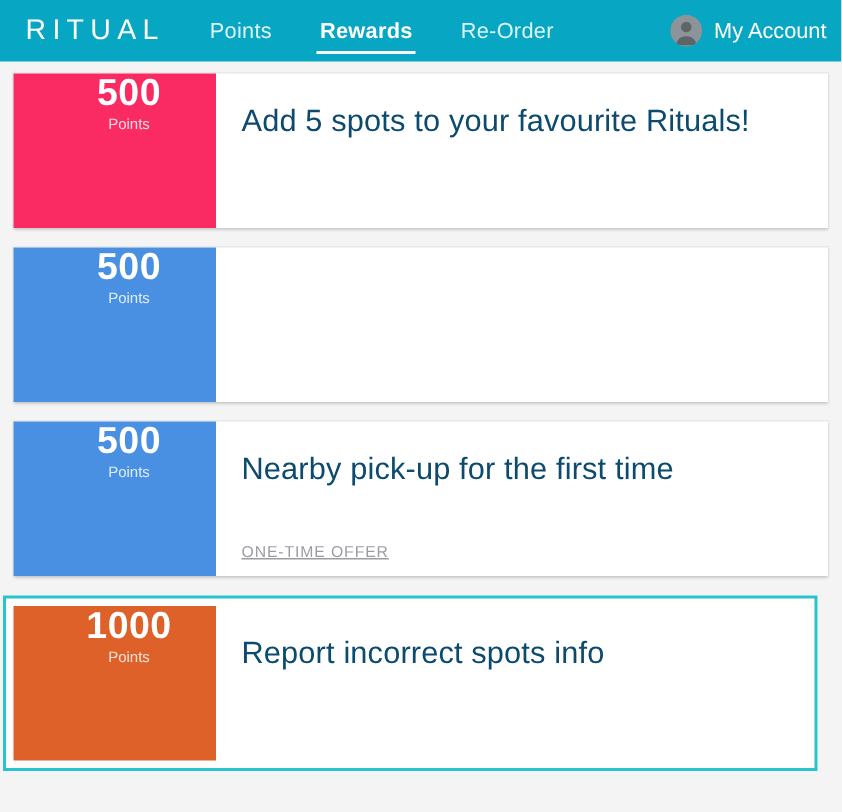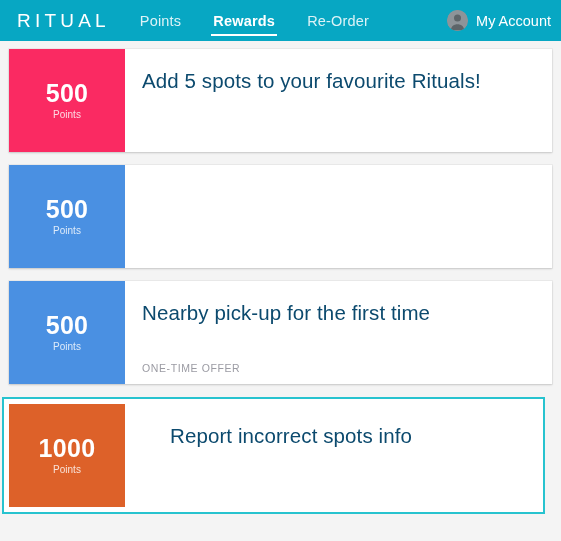--- a/index.html
+++ b/index.html
@@ -100,31 +100,30 @@
     align-items: stretch;
     min-height: 103px;
     cursor: pointer;
   }
   .reward-card.selected {
     margin: 0 16px 13px 2px;
     border: 2px solid #27c3cf;
     box-shadow: none;
     padding: 5px;
     background: #ffffff;
-    gap: 28px;
   }
   .points-badge {
     width: 116px;
     flex: 0 0 116px;
     display: flex;
     flex-direction: column;
     align-items: center;
-    justify-content: center;
     color: #ffffff;
     user-select: none;
+    padding-left: 19px;
   }
   .points-value {
     font-size: 25px;
     font-weight: bold;
     line-height: 1.08;
     letter-spacing: 0.3px;
   }
   .points-label {
     font-size: 10px;
     font-weight: normal;
@@ -144,20 +143,21 @@
     line-height: 1.35;
     letter-spacing: 0.1px;
   }
   .reward-tag {
     margin-top: auto;
     padding-top: 12px;
     font-size: 10.5px;
     letter-spacing: 0.6px;
     color: #9b9ba3;
     text-transform: uppercase;
+    text-decoration: underline;
   }
 </style>
 </head>
 <body>
 
 <div class="navbar">
   <div class="brand">RITUAL</div>
   <div class="nav-items">
     <div class="nav-link">Points</div>
     <div class="nav-link active">Rewards</div>

